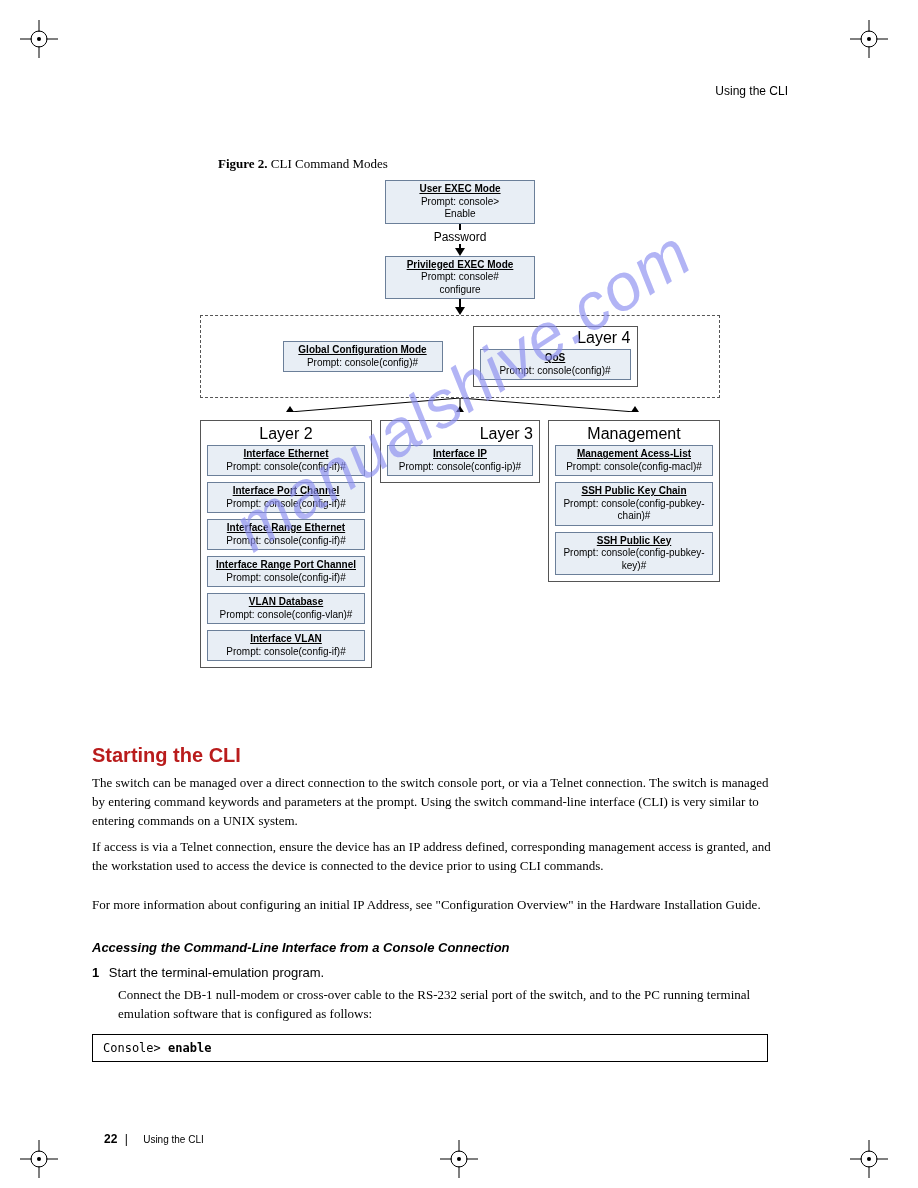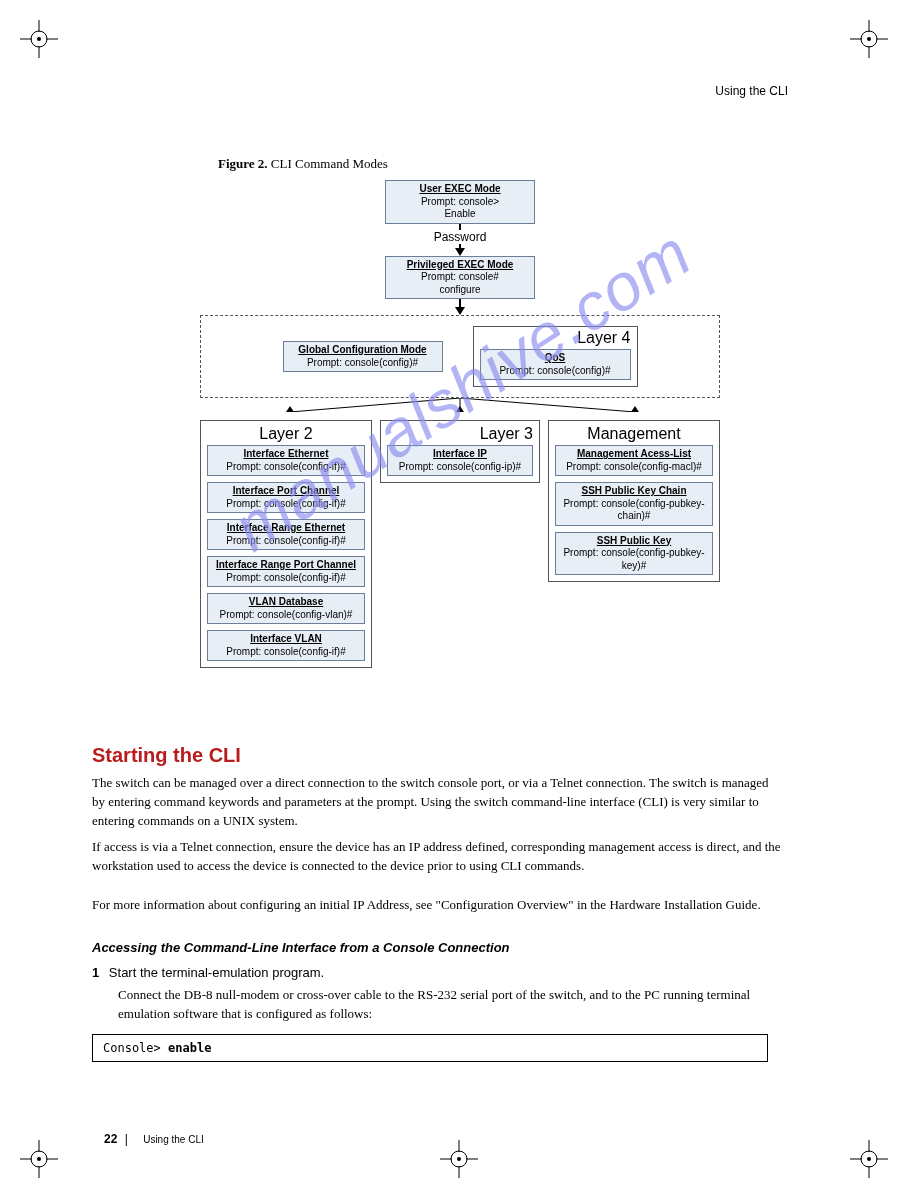--- a/index.html
+++ b/index.html
@@ -327,31 +327,31 @@
         </div>
       </div>
     </div>
   </div>
 </div>
 
 <div class="watermark">manualshive.com</div>
 
 <div class="heading2" style="top:744px">Starting the CLI</div>
 <div class="body-text" style="top:774px">The switch can be managed over a direct connection to the switch console port, or via a Telnet connection. The switch is managed by entering command keywords and parameters at the prompt. Using the switch command-line interface (CLI) is very similar to entering commands on a UNIX system.</div>
-<div class="body-text" style="top:838px">If access is via a Telnet connection, ensure the device has an IP address defined, corresponding management access is direct, and the workstation used to access the device is connected to the device prior to using CLI commands.</div>
+<div class="body-text" style="top:838px">If access is via a Telnet connection, ensure the device has an IP address defined, corresponding management access is granted, and the workstation used to access the device is connected to the device prior to using CLI commands.</div>
 <div class="body-text" style="top:896px">For more information about configuring an initial IP Address, see "Configuration Overview" in the Hardware Installation Guide.</div>
 
 <div class="heading3" style="top:940px">Accessing the Command-Line Interface from a Console Connection</div>
 
 <div class="body-text" style="top:964px;font-family:Arial">
   <span style="font-weight:bold;margin-right:6px">1</span>
   <span>Start the terminal-emulation program.</span>
 </div>
 
-<div class="body-text" style="top:986px;left:118px;width:664px">Connect the DB-8 null-modem or cross-over cable to the RS-232 serial port of the switch, and to the PC running terminal emulation software that is configured as follows:</div>
+<div class="body-text" style="top:986px;left:118px;width:664px">Connect the DB-1 null-modem or cross-over cable to the RS-232 serial port of the switch, and to the PC running terminal emulation software that is configured as follows:</div>
 
 <div class="example-box" style="top:1034px">
   <span>Console&gt;</span>
   <span class="bold">enable</span>
 </div>
 
 <div class="footer-pagenum">
   <span>22</span>
   <span class="sep">|</span>
   <span class="ptitle">Using the CLI</span>

